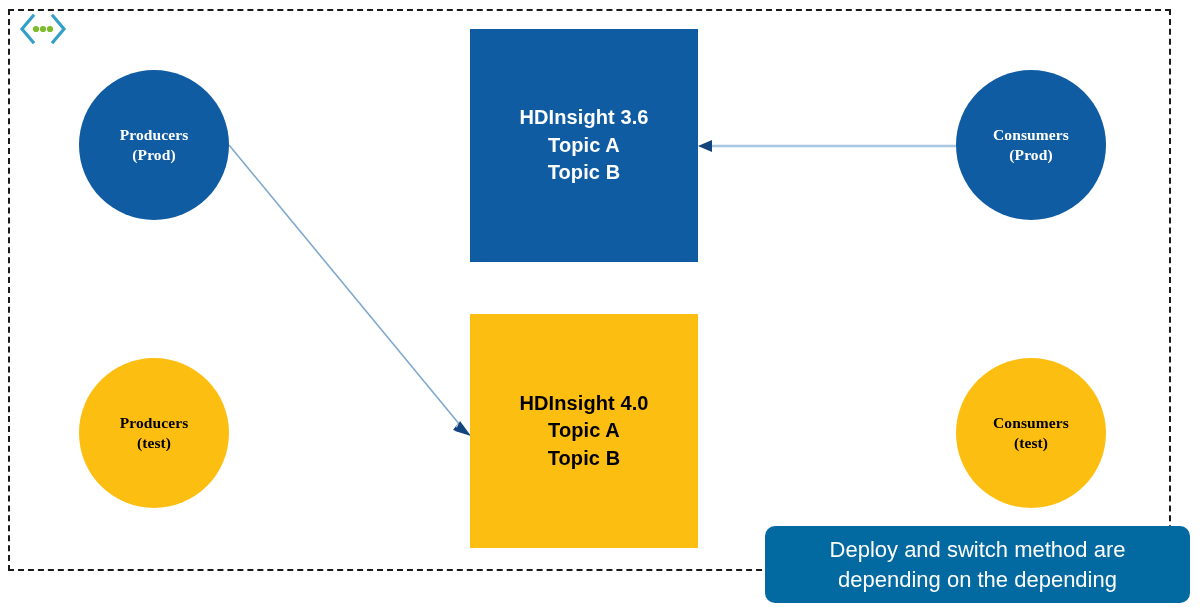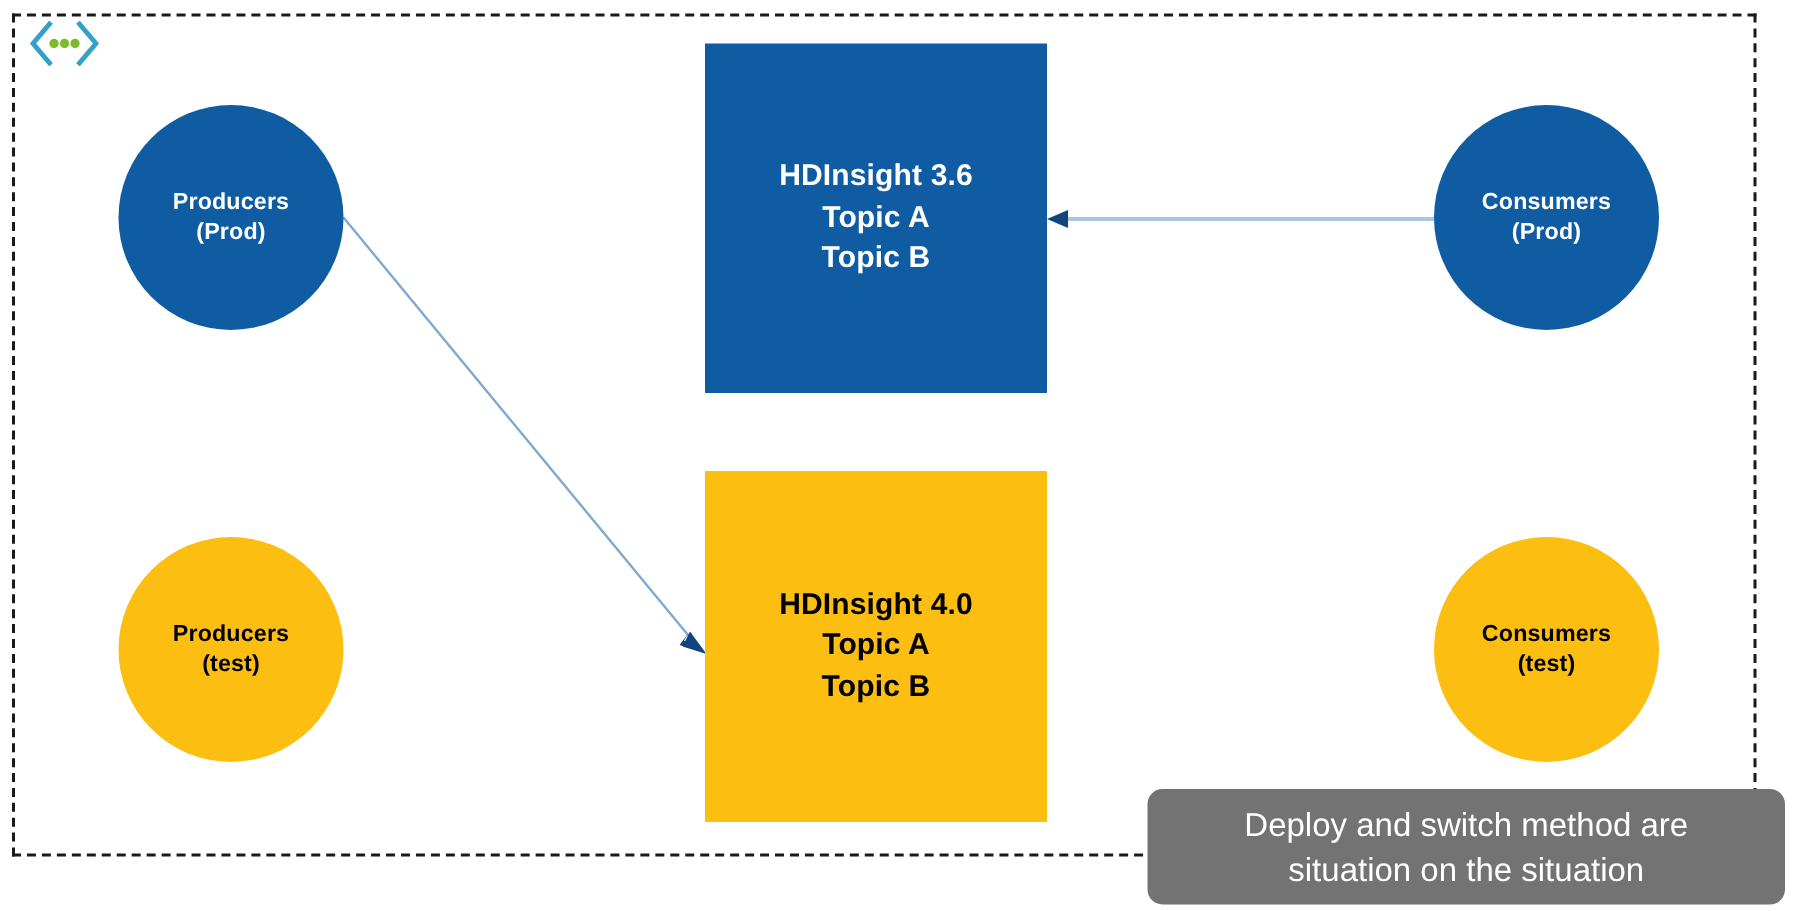--- a/index.html
+++ b/index.html
@@ -47,20 +47,21 @@
     border-radius: 50%;
     display: flex;
     flex-direction: column;
     align-items: center;
     justify-content: center;
     text-align: center;
     font-weight: bold;
     font-size: 15.5px;
     line-height: 1.32;
     letter-spacing: 0.1px;
+    font-family: Liberation Serif, serif;
   }
   .circle-prod {
     background: #0F5CA3;
     color: #ffffff;
   }
   .circle-test {
     background: #FCBF11;
     color: #000000;
   }
   #producers-prod { left: 79px;  top: 70px;  }
@@ -108,21 +109,21 @@
     pointer-events: none;
   }
 
   
   .callout {
     position: absolute;
     left: 765px;
     top: 526px;
     width: 425px;
     height: 77px;
-    background: #737373;
+    background: #0369a1;
     border-radius: 10px;
     display: flex;
     flex-direction: column;
     align-items: center;
     justify-content: center;
     text-align: center;
     color: #ffffff;
     font-size: 22px;
     line-height: 1.34;
     font-weight: normal;
@@ -187,16 +188,16 @@
   </div>
 
   <div class="cluster-box" id="cluster-test">
     <span class="line">HDInsight 4.0</span>
     <span class="line">Topic A</span>
     <span class="line">Topic B</span>
   </div>
 
   <div class="callout">
     <span class="line">Deploy and switch method are</span>
-    <span class="line">situation on the situation</span>
+    <span class="line">depending on the depending</span>
   </div>
 
 </div>
 
 </body></html>

